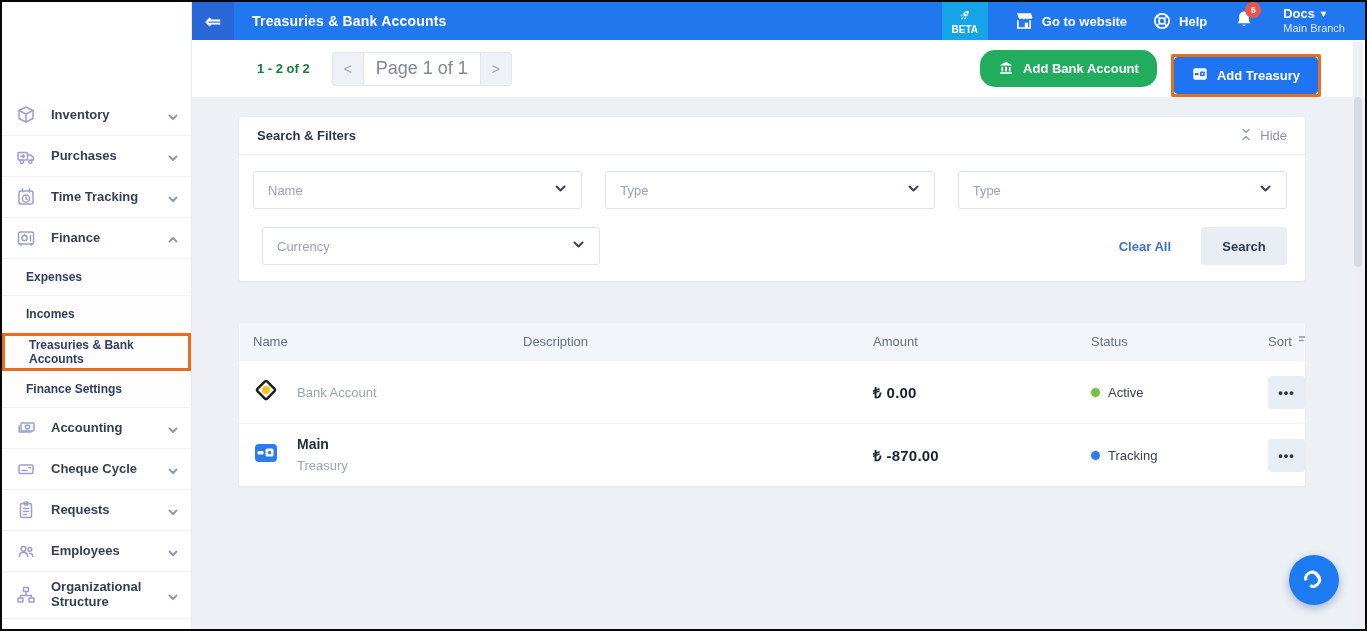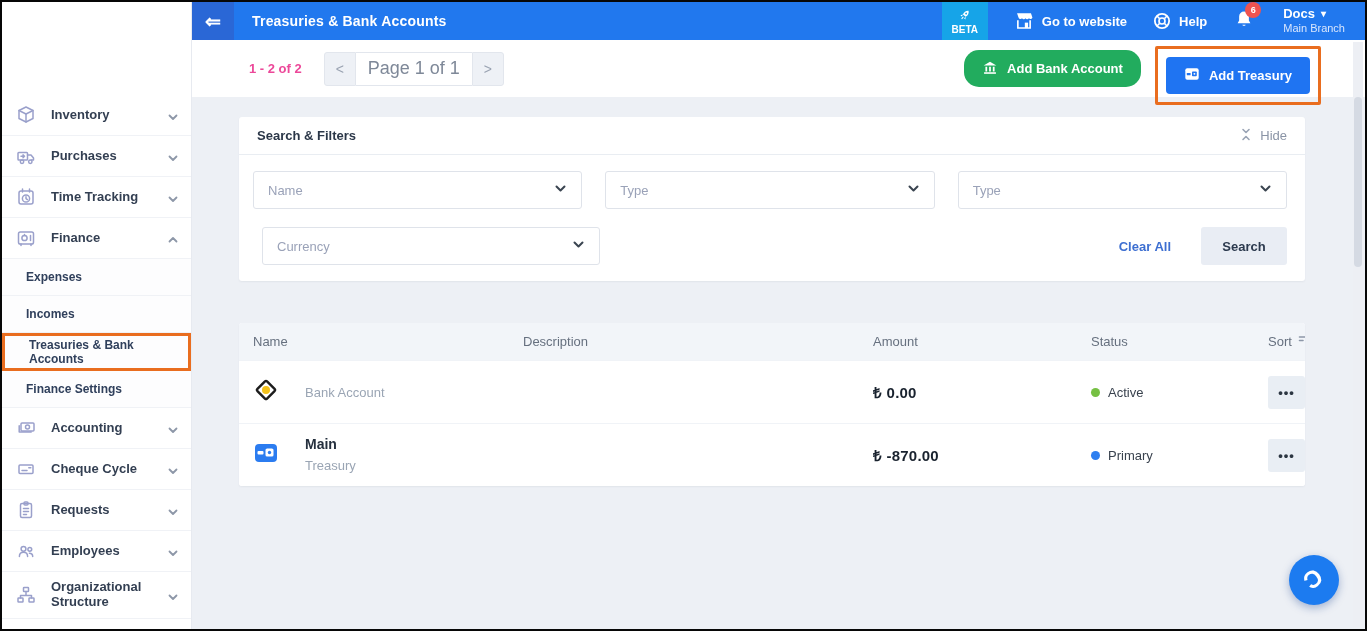--- a/index.html
+++ b/index.html
@@ -67,41 +67,41 @@
   .account { margin-left:30px; margin-right:20px; cursor:pointer; line-height:1.25; }
   .account .acct-top { font-size:13px; font-weight:700; display:flex; align-items:center; gap:6px; }
   .account .caret { font-size:10px; }
   .account .branch { font-size:11px; color:#d8e6fd; font-weight:400; }
   
   .toolbar {
     position:absolute; left:190px; top:38px; right:0; height:57px;
     background:#ffffff; display:flex; align-items:center;
     padding:0 44px 0 57px;
   }
-  .range-text { font-size:13px; font-weight:700; color:#ec4899; }
+  .range-text { font-size:13px; font-weight:700; color:#15803d;margin-left:8px; }
   .pager { display:flex; align-items:center; margin-left:22px; }
   .pg-btn {
     width:32px; height:34px; background:#eef1f6; border:1px solid #e2e6ed;
     color:#9aa3b2; font-size:14px; display:flex; align-items:center; justify-content:center;
     cursor:pointer;
   }
   .pg-btn.prev { border-radius:3px 0 0 3px; }
   .pg-btn.next { border-radius:0 3px 3px 0; }
   .pg-box {
     height:34px; min-width:100px; background:#fff; border:1px solid #e2e6ed;
     border-left:none; border-right:none; display:flex; align-items:center;
     justify-content:center; font-size:18px; color:#7e8898; padding:0 12px;
   }
   .toolbar-actions { margin-left:auto; display:flex; align-items:center; gap:14px; }
   .btn { display:flex; align-items:center; gap:9px; border:none; cursor:pointer;
          font-family:inherit; font-size:13px; font-weight:700; color:#fff;
          height:37px; padding:0 18px; border-radius:4px; }
   .btn-green { background:#22ac5e;border-radius:15px; }
   .btn-blue  { background:#1f74f2; }
-  .annotation-box { border:3px solid #e96d1f; padding:8px; border-radius:2px; background:transparent;margin-top:13px; }
+  .annotation-box { border:3px solid #e96d1f; padding:0; border-radius:2px; background:transparent;margin-top:13px; }
   
   .content { position:absolute; left:190px; top:95px; right:0; bottom:0; padding:20px 60px 0 47px; }
   .card { background:#fff; border-radius:3px; box-shadow:0 1px 2px rgba(40,50,70,.06); }
   .filters-head {
     height:38px; display:flex; align-items:center; padding:0 18px;
     border-bottom:1px solid #e9edf2;
   }
   .filters-title { font-size:13px; font-weight:700; color:#2b3748; }
   .hide-link { margin-left:auto; display:flex; align-items:center; gap:8px;
                color:#8a94a6; font-size:13px; cursor:pointer; }
@@ -122,21 +122,21 @@
     font-family:inherit; font-size:13px; font-weight:700; color:#2c3a4e; cursor:pointer;
   }
   
   .table-card { margin-top:42px; overflow:hidden; }
   .t-grid { display:grid; grid-template-columns:270px 350px 218px 177px 1fr; align-items:center; }
   .t-head { background:#f2f5f9; height:37px; }
   .t-head > div { padding-left:14px; font-size:13px; color:#66707f; display:flex; align-items:center; gap:6px; }
   .sort-ic svg { width:15px; height:14px; stroke:#8d97a8; stroke-width:1.6; fill:none; stroke-linecap:round; stroke-linejoin:round; }
   .t-row { height:63px; background:#fff; border-top:1px solid #f0f3f7; }
   .t-row > div { padding-left:14px; }
-  .name-cell { display:flex; align-items:center; gap:26px; }
+  .name-cell { display:flex; align-items:center; gap:18px; }
   .name-stack { line-height:1.3; }
   .row-name { font-size:14px; font-weight:700; color:#25303e; }
   .row-sub  { font-size:13px; color:#9aa5b4; }
   .amount-cell { display:flex; align-items:baseline; gap:5px; }
   .cur-sym { font-size:15px; font-weight:700; color:#19222e; }
   .amount-val { font-size:15px; font-weight:700; color:#19222e; letter-spacing:.2px; }
   .status-cell { display:flex; align-items:center; gap:8px; }
   .dot { width:9px; height:9px; border-radius:50%; }
   .dot-green { background:#76c043; }
   .dot-blue  { background:#2d7ff0; }
@@ -532,21 +532,21 @@
           <span class="row-sub">Treasury</span>
         </span>
       </div>
       <div></div>
       <div class="amount-cell">
         <span class="cur-sym">₺</span>
         <span class="amount-val">-870.00</span>
       </div>
       <div class="status-cell">
         <span class="dot dot-blue"></span>
-        <span class="status-lbl">Primary</span>
+        <span class="status-lbl">Tracking</span>
       </div>
       <div>
         <button class="more-btn">•••</button>
       </div>
     </div>
   </section>
 </main>
 
 <div class="scroll-track">
   <div class="scroll-thumb"></div>

